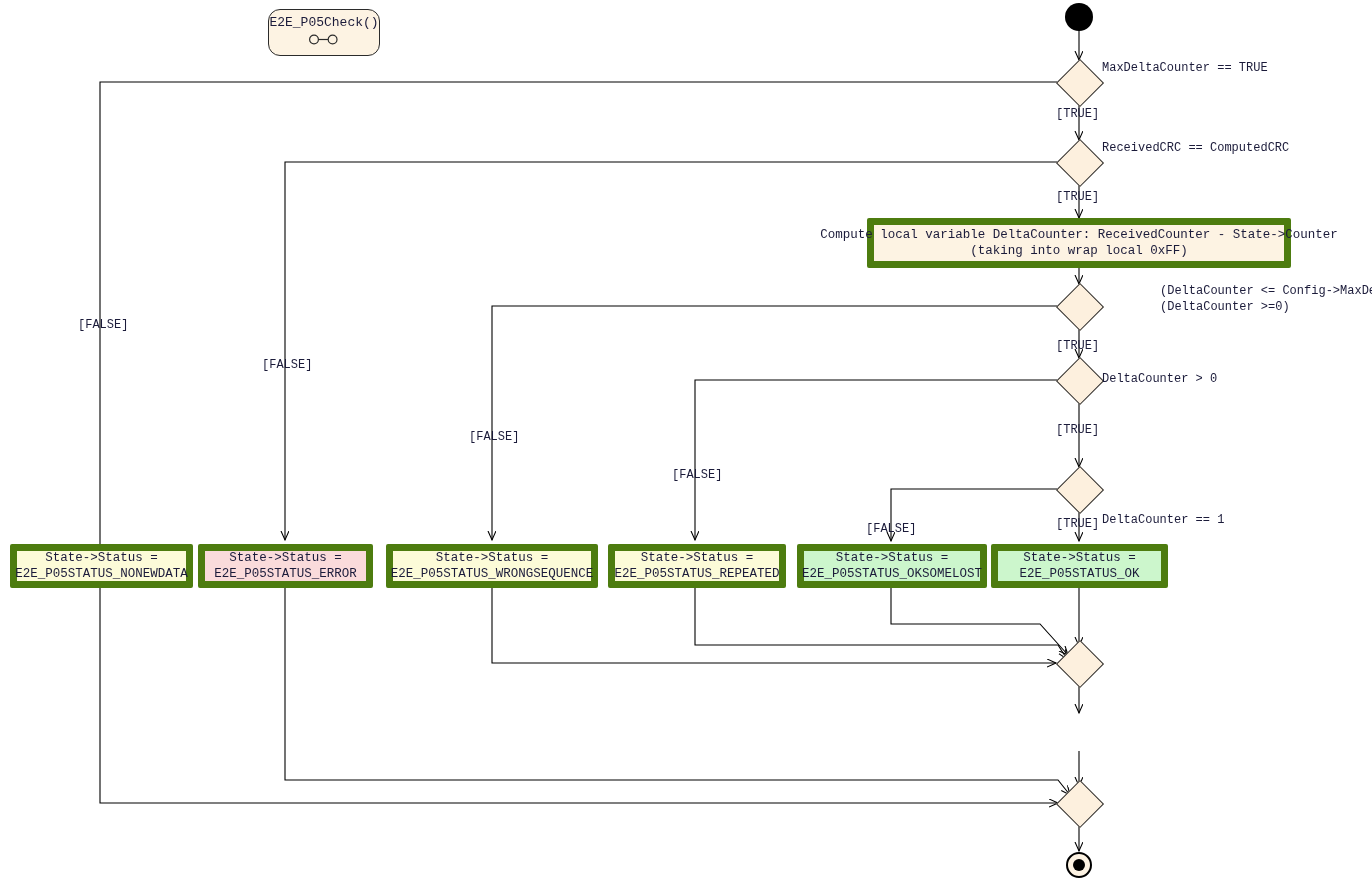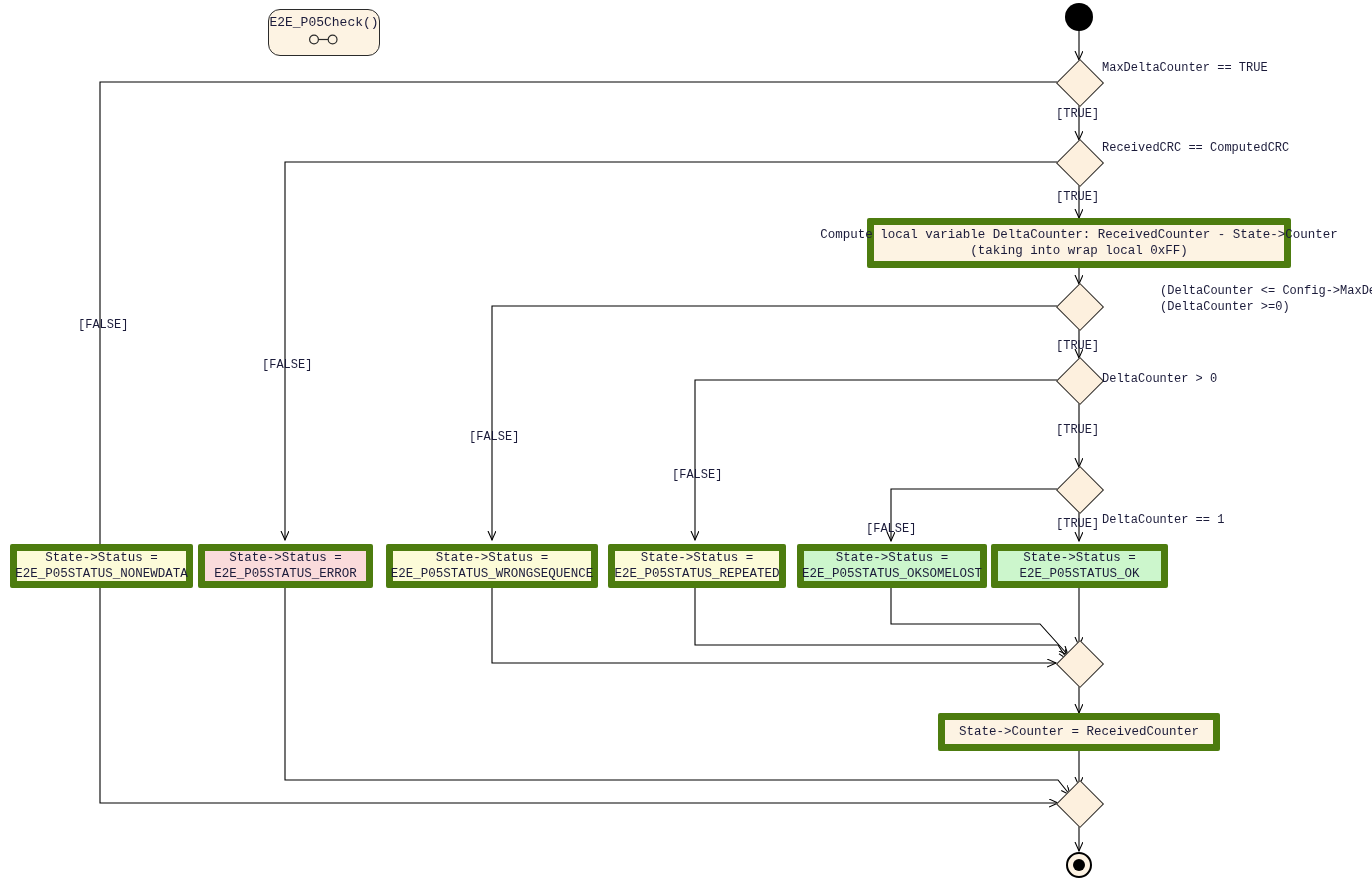--- a/index.html
+++ b/index.html
@@ -189,17 +189,14 @@
   <div class="act fill-green" style="left:797px;top:544px;width:190px;height:44px;">
     <span class="l1">State-&gt;Status =</span>
     <span class="l2">E2E_P05STATUS_OKSOMELOST</span>
   </div>
 
   <div class="act fill-green" style="left:991px;top:544px;width:177px;height:44px;">
     <span class="l1">State-&gt;Status =</span>
     <span class="l2">E2E_P05STATUS_OK</span>
   </div>
 
-  <div class="act fill-cream" style="left:938px;top:713px;width:282px;height:38px;">
-    <span class="l1">State-&gt;Counter = ReceivedCounter</span>
-  </div>
 
 </div>
 
 </body></html>

